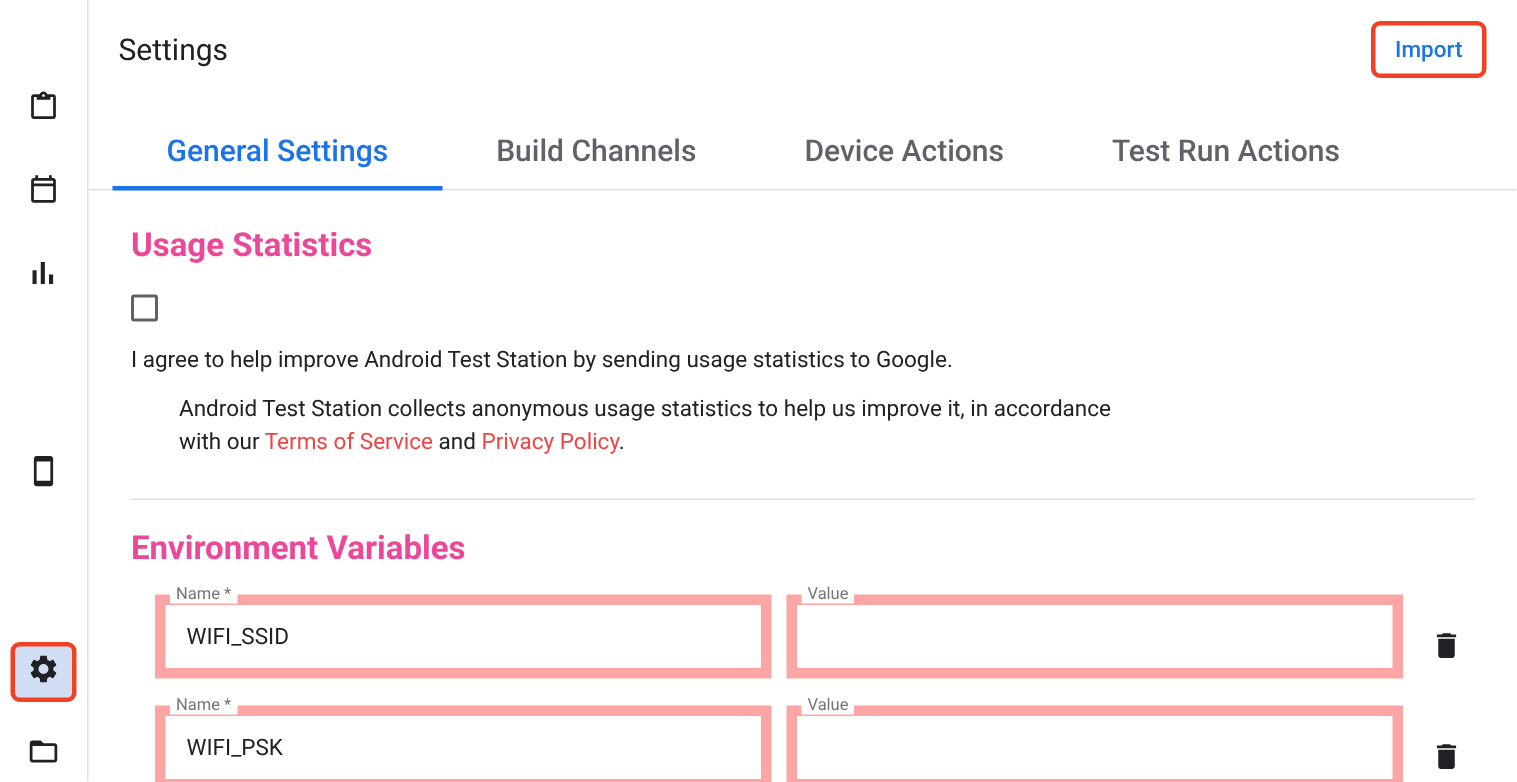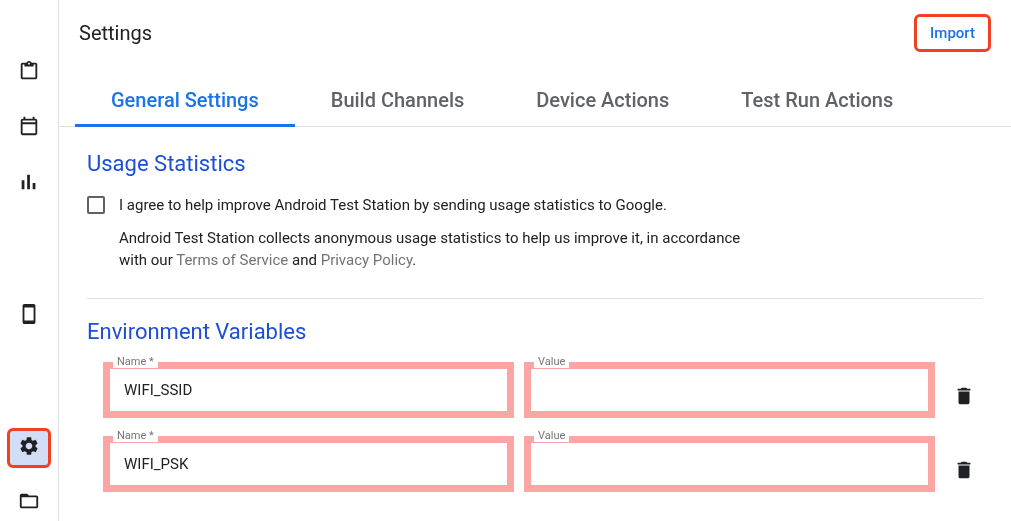--- a/index.html
+++ b/index.html
@@ -101,29 +101,30 @@
       height: 3px;
       background: #1a73e8;
     }
     .content {
       padding: 24px 28px 0 28px;
       overflow-y: auto;
       flex: 1;
     }
     .section-title {
       font-size: 22px;
-      font-weight: 400;
-      color: #1d4ed8;
+      font-weight: 700;
+      color: #ec4899;
       margin-bottom: 18px;
     }
     .checkbox-row {
       display: flex;
       align-items: flex-start;
       gap: 14px;
       max-width: 640px;
+      flex-direction: column;
     }
     .checkbox-box {
       width: 18px;
       height: 18px;
       border: 2px solid #5f6368;
       border-radius: 2px;
       flex-shrink: 0;
       margin-top: 2px;
       cursor: pointer;
     }
@@ -133,21 +134,21 @@
       line-height: 1.5;
     }
     .usage-desc {
       font-size: 15px;
       color: #202124;
       line-height: 1.5;
       margin-top: 10px;
       margin-left: 32px;
       max-width: 640px;
     }
-    .usage-desc a { color: #737373; text-decoration: none; }
+    .usage-desc a { color: #ef4444; text-decoration: none; }
     .divider {
       height: 1px;
       background: #e0e0e0;
       margin: 26px 0 20px 0;
     }
     .env-rows {
       display: flex;
       flex-direction: column;
       gap: 18px;
       margin-top: 4px;

